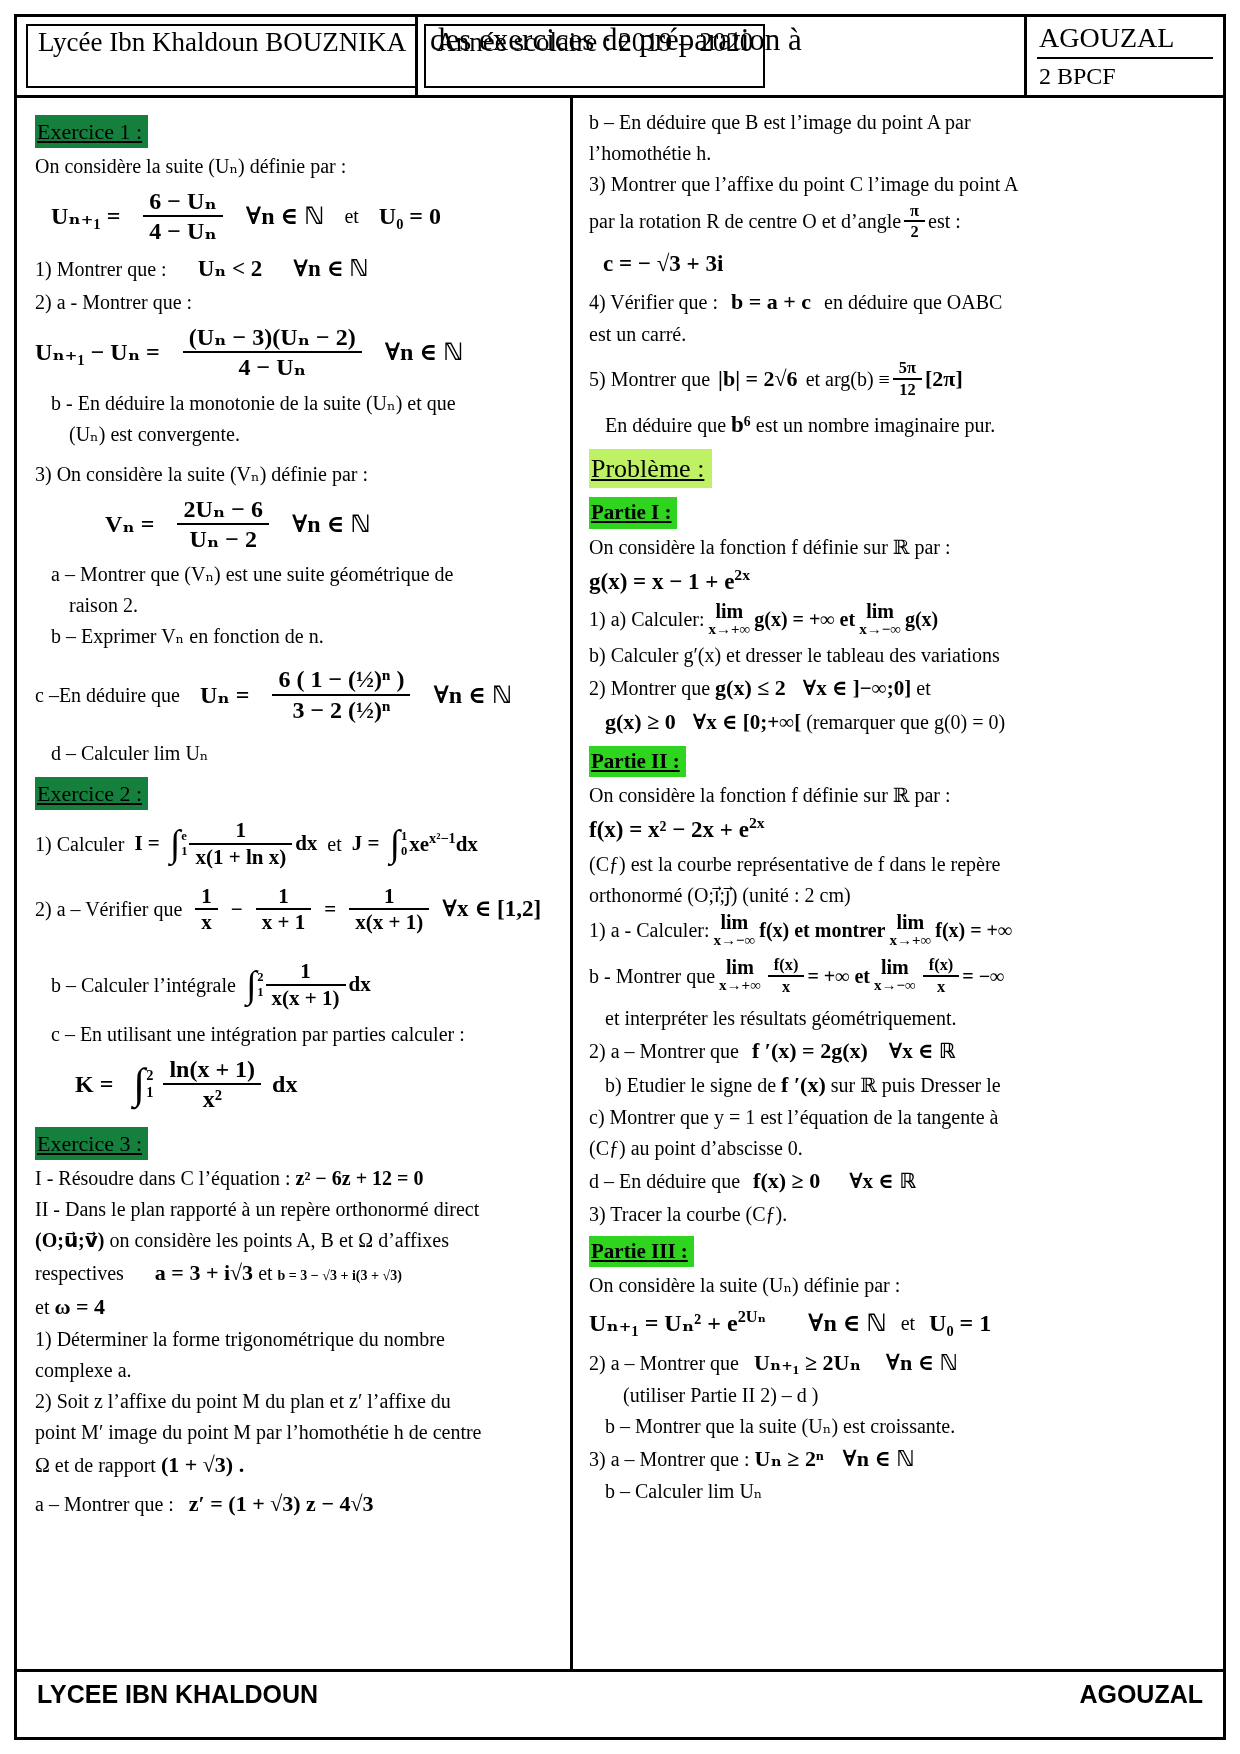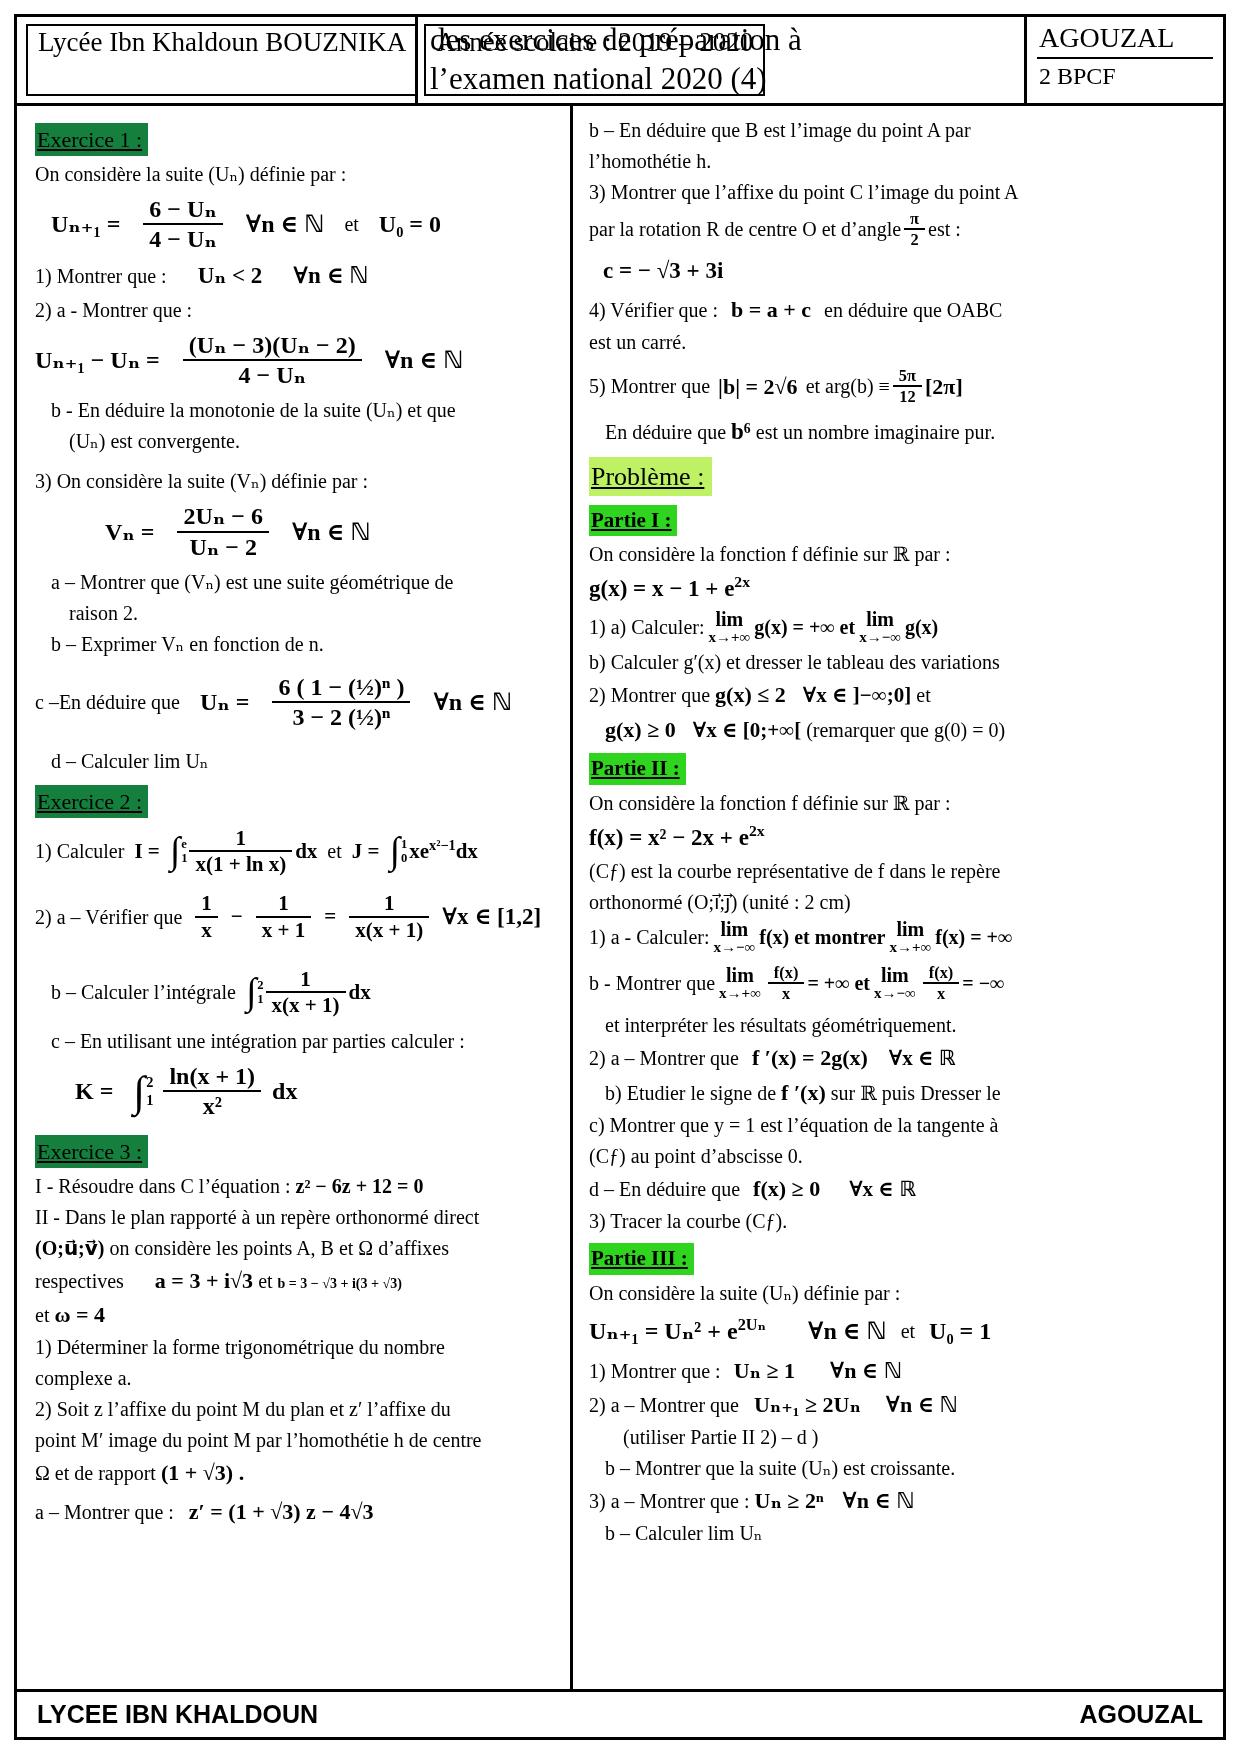--- a/index.html
+++ b/index.html
@@ -64,38 +64,37 @@
   .intg .lims { display:flex; flex-direction:column; justify-content:space-between; height:2.5em; font-size:0.6em; margin-left:1px; line-height:1; padding:2px 0; }
 
   .limblk { display:inline-flex; flex-direction:column; align-items:center; vertical-align:middle; line-height:1.05; margin:0 4px; font-weight:bold; }
   .limblk .ls { font-size:0.75em; }
 
   sup { font-size:0.68em; }
 
   
   footer {
     border-top:3px solid #000; display:flex; justify-content:space-between;
-    padding:8px 20px 8px 20px;
+    padding:8px 20px 28px 20px;
     font-family:"Liberation Sans","DejaVu Sans",sans-serif; font-weight:bold; font-size:25px;
   }
 </style>
 </head>
 <body>
 
 <div class="page">
 <div class="frame">
 
   <header>
     <div class="h-left">
       <div class="h-box">Lycée Ibn Khaldoun BOUZNIKA</div>
       <div class="h-box">Année scolaire : 2019 – 2020</div>
     </div>
     <div class="h-mid">
       <div>des exercices de préparation à</div>
-      <div>l’examen national 2020   (4)</div>
     </div>
     <div class="h-right">
       <div class="h-teacher">AGOUZAL</div>
       <div class="h-group">2 BPCF</div>
     </div>
   </header>
 
   <div class="cols">
 
     <div class="col col-left">
@@ -441,25 +440,20 @@
       <div class="ln">On considère la suite  (Uₙ) définie par :</div>
 
       <div class="ln inlineflex m" style="font-size:24px; gap:14px; margin:4px 0">
         <span><span>Uₙ₊₁ = Uₙ² + e</span><sup>2Uₙ</sup></span>
         <span class="gap" style="width:14px"></span>
         <span>∀n ∈ ℕ</span>
         <span style="font-weight:normal; font-size:20px">et</span>
         <span>U₀ = 1</span>
       </div>
 
-      <div class="ln">
-        <span>1) Montrer que :</span>
-        <span class="gap" style="width:8px"></span><span class="m" style="font-size:22px">Uₙ ≥ 1</span>
-        <span class="gap" style="width:30px"></span><span class="m" style="font-size:22px">∀n ∈ ℕ</span>
-      </div>
 
       <div class="ln">
         <span>2) a – Montrer que</span>
         <span class="gap" style="width:10px"></span><span class="m" style="font-size:22px">Uₙ₊₁ ≥ 2Uₙ</span>
         <span class="gap" style="width:20px"></span><span class="m" style="font-size:22px">∀n ∈ ℕ</span>
       </div>
       <div class="ln ind2">(utiliser Partie II 2) – d )</div>
       <div class="ln ind1">b – Montrer que la suite (Uₙ) est croissante.</div>
 
       <div class="ln">

